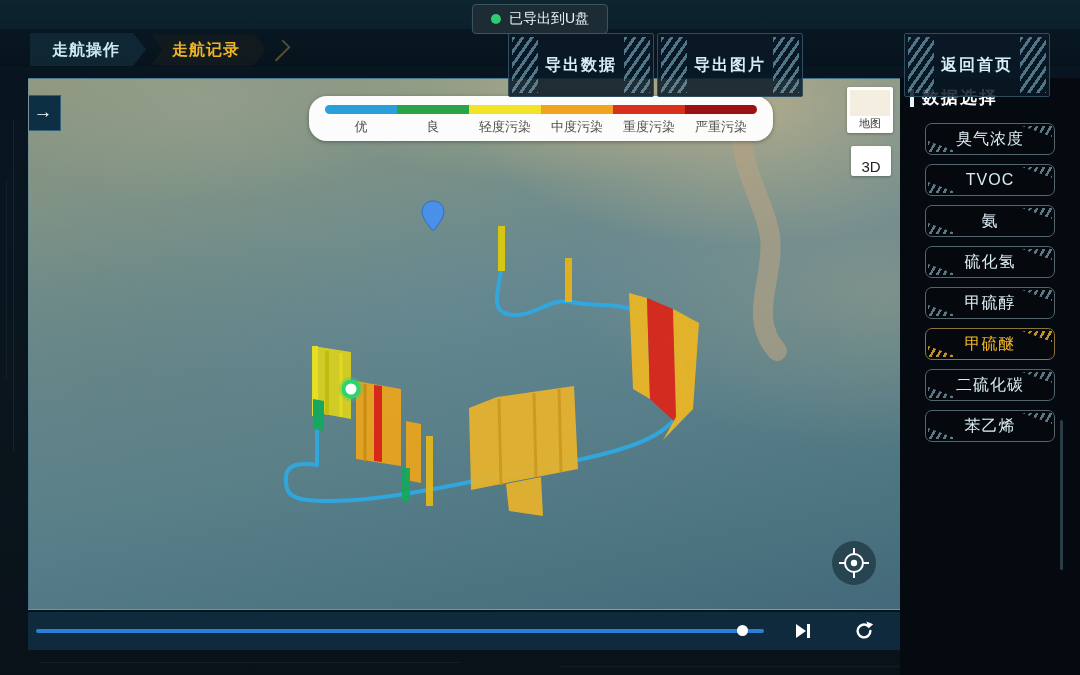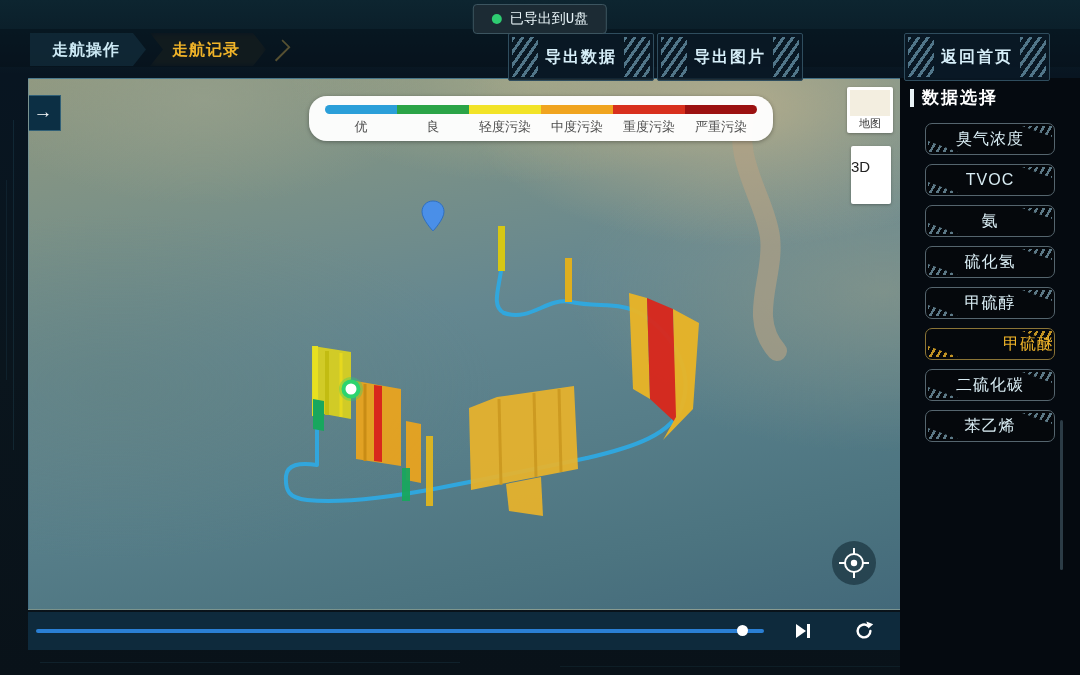--- a/index.html
+++ b/index.html
@@ -15,21 +15,21 @@
   .deco.l2{left:6px;top:180px;width:1px;height:200px;background:rgba(70,150,180,.10);}
   .deco.b1{left:40px;top:662px;width:420px;height:1px;background:rgba(70,150,180,.12);}
   .deco.b2{left:560px;top:666px;width:380px;height:1px;background:rgba(70,150,180,.09);}
   .deco.t1{left:0;top:29px;width:1080px;height:38px;background:rgba(6,16,26,.55);}
 
   
   .toast{
     position:absolute;top:4px;left:50%;transform:translateX(-50%);
     display:flex;align-items:center;gap:8px;
     background:#1c2b34;border:1px solid #3c5560;border-radius:4px;
-    padding:5px 18px;z-index:30;font-family:Liberation Mono, monospace;
+    padding:5px 18px;z-index:30;
   }
   .toast .dot{width:10px;height:10px;border-radius:50%;background:#2ecc71;}
   .toast .msg{color:#e8f4f8;font-size:14px;}
 
   
   .nav-tabs{position:absolute;left:30px;top:33px;display:flex;z-index:20;justify-content:center;}
   .tab{
     height:33px;line-height:33px;padding:0 26px 0 22px;font-size:16px;font-weight:bold;
     letter-spacing:1px;cursor:pointer;position:relative;
   }
@@ -42,21 +42,21 @@
     clip-path:polygon(0 0,calc(100% - 13px) 0,100% 50%,calc(100% - 13px) 100%,0 100%,13px 50%);
     filter:drop-shadow(0 0 3px rgba(240,181,41,.35));
   }
   .tab-chev{width:9px;height:23px;margin:5px 0 0 8px;border-top:2px solid rgba(214,178,80,.55);
     border-right:2px solid rgba(214,178,80,.55);transform:rotate(45deg) scaleY(.8);opacity:.7;}
 
   .action-btn{
     position:absolute;top:33px;height:30px;line-height:30px;z-index:20;
     background:rgba(9,25,38,.85);border:1px solid #2f4d5e;border-radius:2px;
     color:#d6eef8;font-size:16px;font-weight:bold;text-align:center;letter-spacing:2px;
-    padding:8px 36px;cursor:pointer;white-space:nowrap;
+    padding:16px 36px;cursor:pointer;white-space:nowrap;
   }
   .action-btn::before,.action-btn::after{
     content:"";position:absolute;top:3px;bottom:3px;width:26px;
     background:repeating-linear-gradient(125deg,rgba(140,195,220,.55) 0 3px,transparent 3px 7.5px);
   }
   .action-btn::before{left:3px;}
   .action-btn::after{right:3px;}
   #btn-export-data{left:508px;}
   #btn-export-image{left:657px;}
   #btn-home{right:30px;}
@@ -94,23 +94,23 @@
   .legend-labels span{flex:1;text-align:center;font-size:13px;color:#4c4c4c;}
 
   
   .ctl-basemap{
     position:absolute;left:818px;top:8px;width:46px;height:46px;z-index:11;
     background:#fff;border-radius:2px;box-shadow:0 1px 3px rgba(0,0,0,.3);cursor:pointer;
   }
   .ctl-basemap .thumb{position:absolute;left:3px;top:3px;right:3px;height:26px;background:#f3eee0;}
   .ctl-basemap .lbl{position:absolute;left:0;right:0;bottom:2px;text-align:center;font-size:11px;color:#333;}
   .ctl-3d{
-    position:absolute;left:822px;top:67px;width:40px;height:58px;z-index:11;
+    position:absolute;left:822px;top:67px;width:40px;height:30px;z-index:11;
     background:#fff;border-radius:2px;box-shadow:0 1px 3px rgba(0,0,0,.3);
-    color:#222;font-size:15px;line-height:42px;cursor:pointer;
+    color:#222;font-size:15px;text-align:center;line-height:42px;cursor:pointer;
   }
 
   .timestamp{
     position:absolute;left:20px;top:482px;z-index:11;
     background:rgba(8,22,30,.55);border-radius:3px;
     color:#fff;font-size:15px;padding:4px 10px;white-space:nowrap;
   }
 
   .compass{
     position:absolute;left:803px;top:462px;width:44px;height:44px;z-index:11;
@@ -141,21 +141,21 @@
   .sb-btn::before{
     content:"";position:absolute;top:2px;right:2px;width:30px;height:11px;
     background:repeating-linear-gradient(120deg,rgba(150,195,215,.6) 0 2.5px,transparent 2.5px 6px);
     clip-path:polygon(0 0,100% 0,100% 100%);
   }
   .sb-btn::after{
     content:"";position:absolute;bottom:2px;left:2px;width:30px;height:11px;
     background:repeating-linear-gradient(120deg,rgba(150,195,215,.6) 0 2.5px,transparent 2.5px 6px);
     clip-path:polygon(0 0,0 100%,100% 100%);
   }
-  .sb-btn.active{color:#f0b429;border-color:#8a7436;text-align:right;}
+  .sb-btn.active{color:#f0b429;border-color:#8a7436;}
   .sb-btn.active::before,.sb-btn.active::after{
     background:repeating-linear-gradient(120deg,rgba(240,181,41,.8) 0 2.5px,transparent 2.5px 6px);
   }
   .sb-scroll{position:absolute;left:160px;top:342px;width:3px;height:150px;background:#2c3c46;border-radius:2px;cursor:pointer;}
 </style>
 </head>
 <body>
 
 <div class="deco t1"></div>
 <div class="deco l1"></div>

